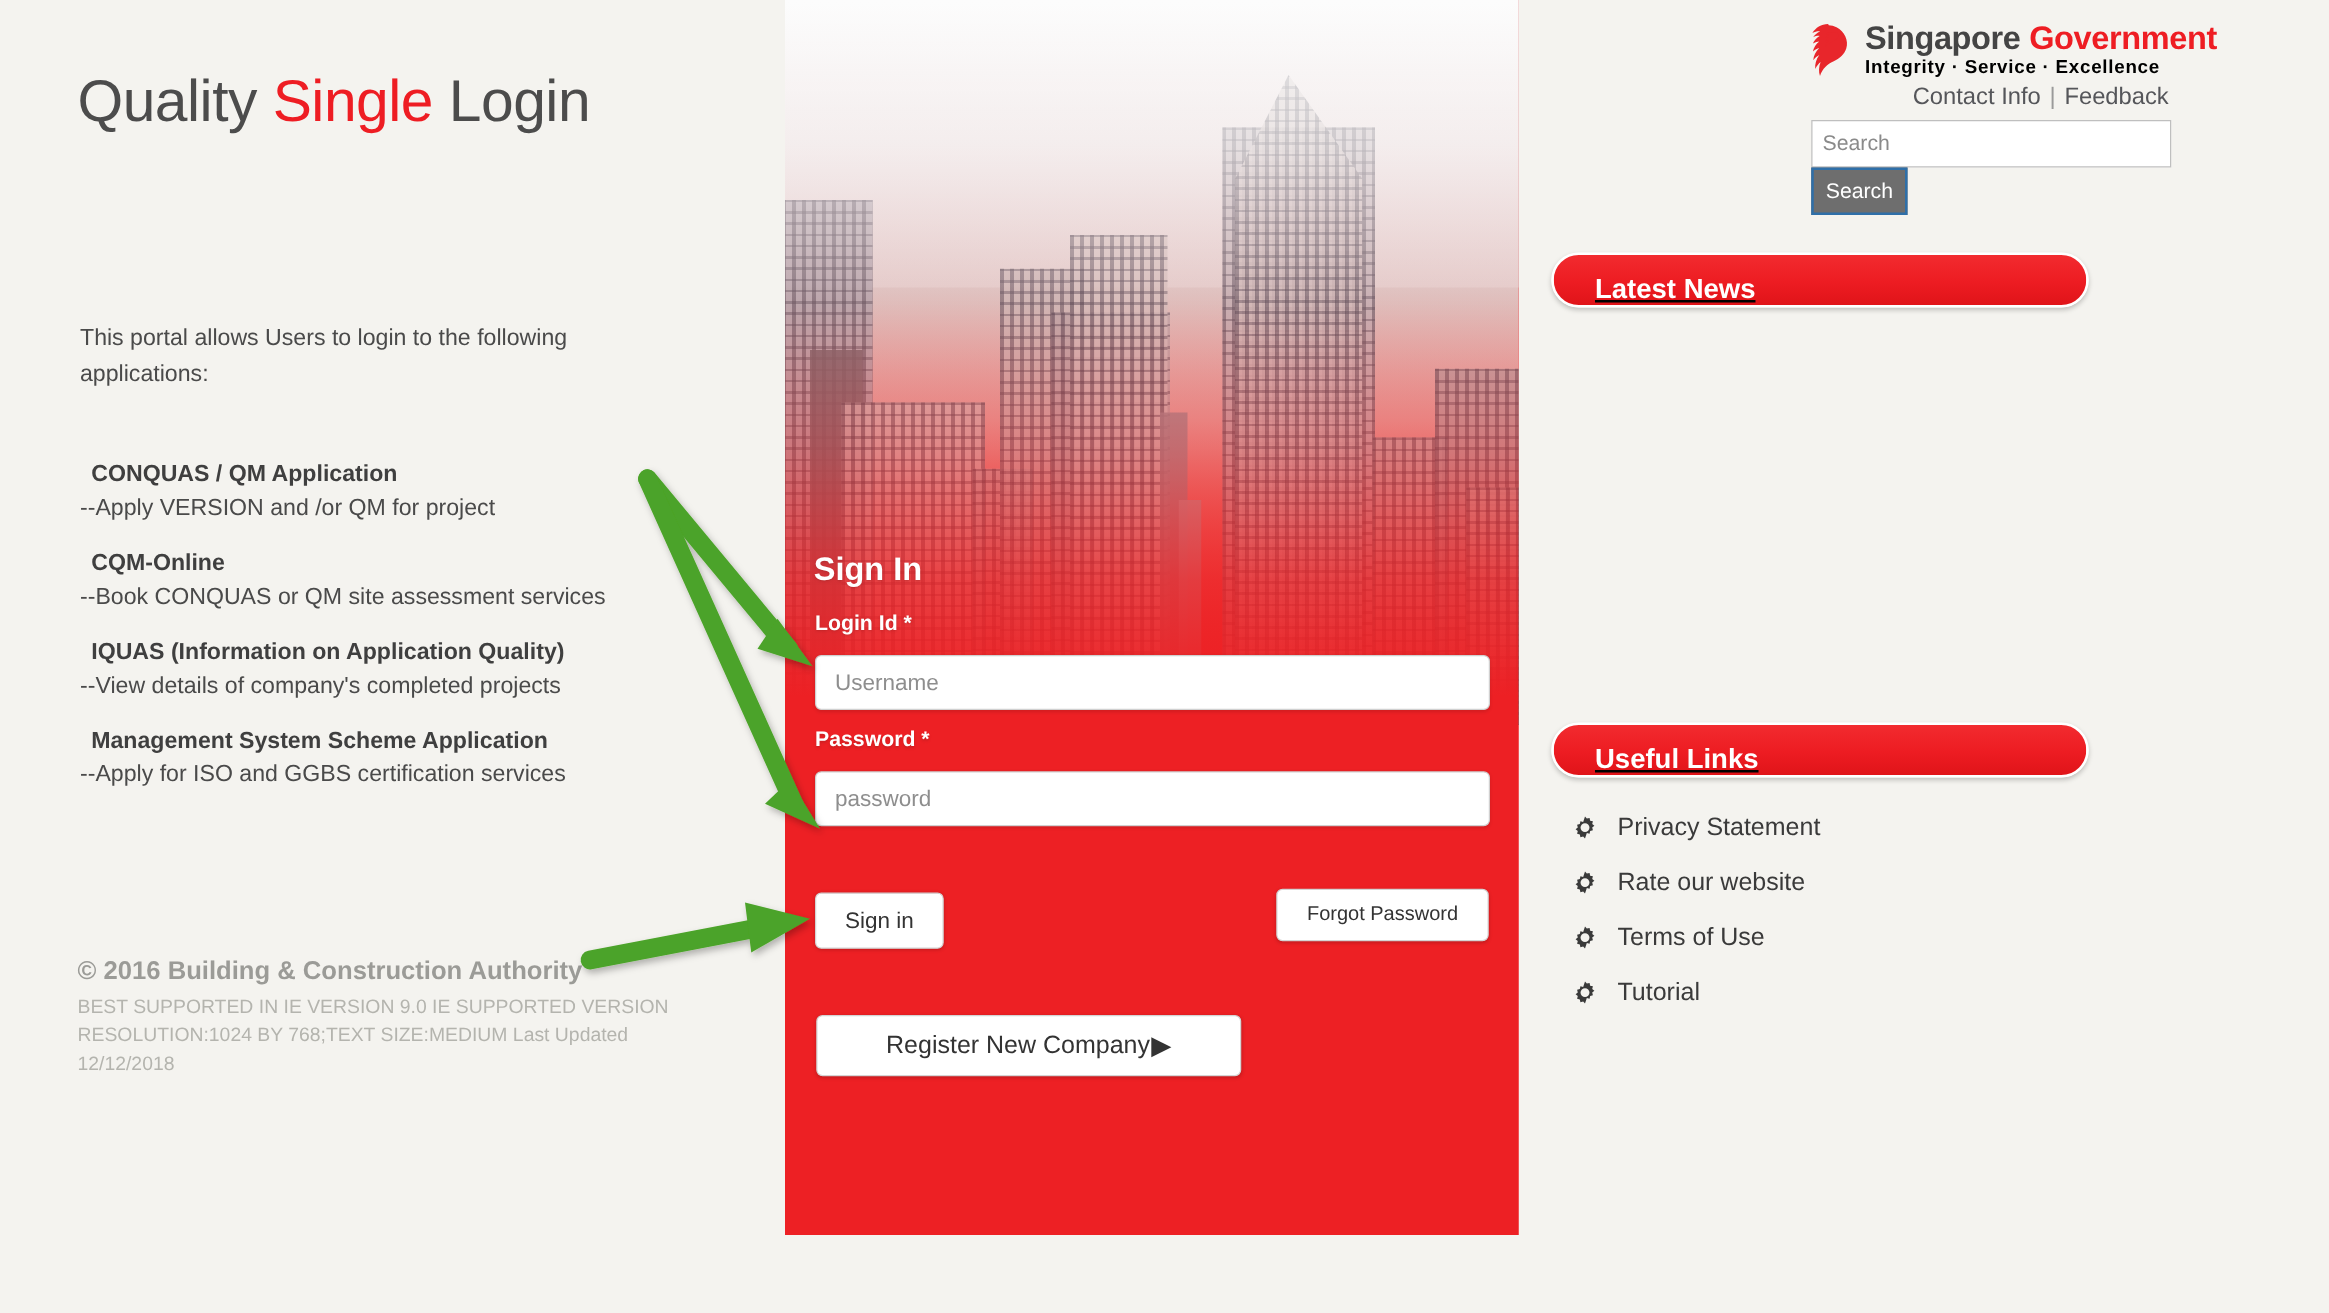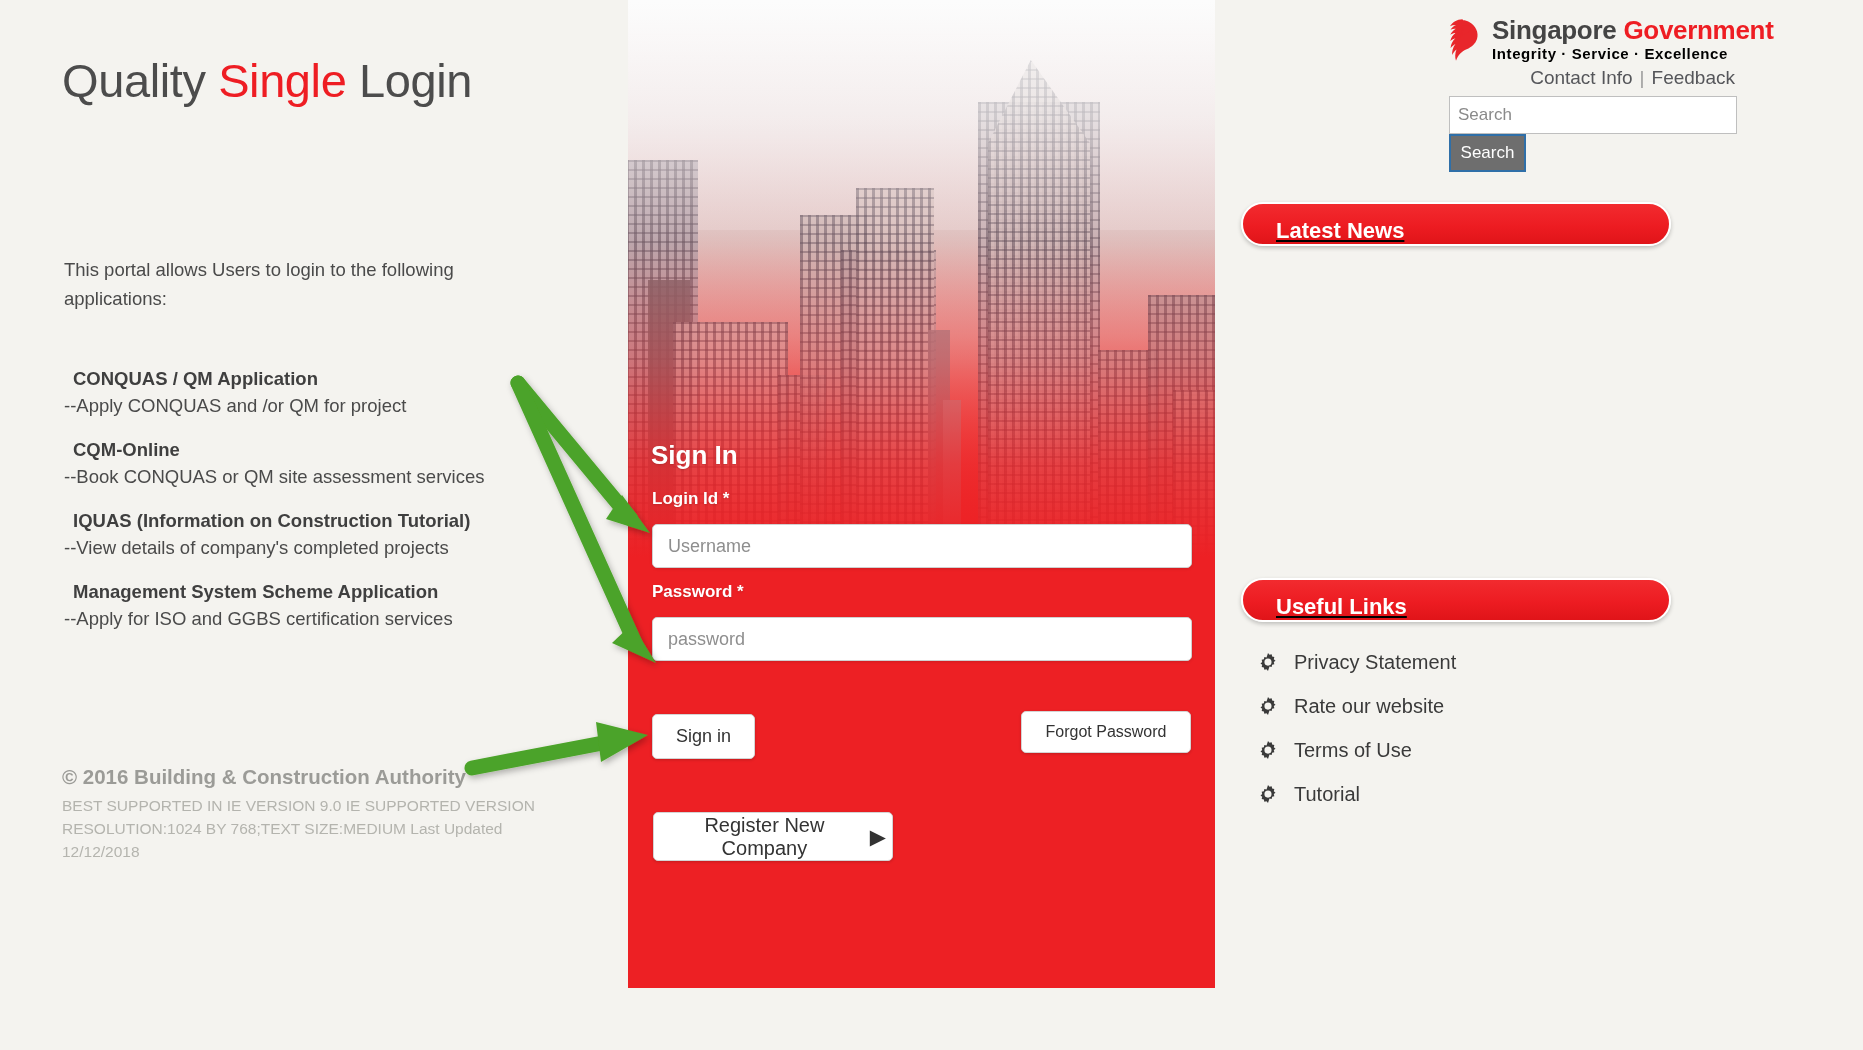--- a/index.html
+++ b/index.html
@@ -186,21 +186,21 @@
     width: 103px; height: 45px;
     font-size: 18px;
   }
   #btn-forgot {
     left: 393px; top: 711px;
     width: 170px; height: 42px;
     font-size: 16px;
   }
   #btn-register {
     left: 25px; top: 812px;
-    width: 240px; height: 49px;
+    width: 340px; height: 49px;
     font-size: 20px;
     display: flex;
     align-items: center;
     justify-content: center;
     gap: 0px;
   }
   #btn-register .tri {
     font-size: 21px;
     line-height: 1;
     margin-left: 1px;
@@ -335,28 +335,28 @@
 
     <div id="page-title">
       <span>Quality </span><span class="hl">Single</span><span> Login</span>
     </div>
 
     <div id="intro-text">This portal allows Users to login to the following applications:</div>
 
     <div id="apps-list">
       <div class="app-block">
         <p class="app-name">CONQUAS / QM Application</p>
-        <p class="app-desc">--Apply CONQUAS and /or QM for project</p>
+        <p class="app-desc">--Apply VERSION and /or QM for project</p>
       </div>
       <div class="app-block">
         <p class="app-name">CQM-Online</p>
         <p class="app-desc">--Book CONQUAS or QM site assessment services</p>
       </div>
       <div class="app-block">
-        <p class="app-name">IQUAS (Information on Construction Tutorial)</p>
+        <p class="app-name">IQUAS (Information on Application Quality)</p>
         <p class="app-desc">--View details of company's completed projects</p>
       </div>
       <div class="app-block">
         <p class="app-name">Management System Scheme Application</p>
         <p class="app-desc">--Apply for ISO and GGBS certification services</p>
       </div>
     </div>
 
     <div id="footer-block">
       <div id="copyright">© 2016 Building &amp; Construction Authority</div>

